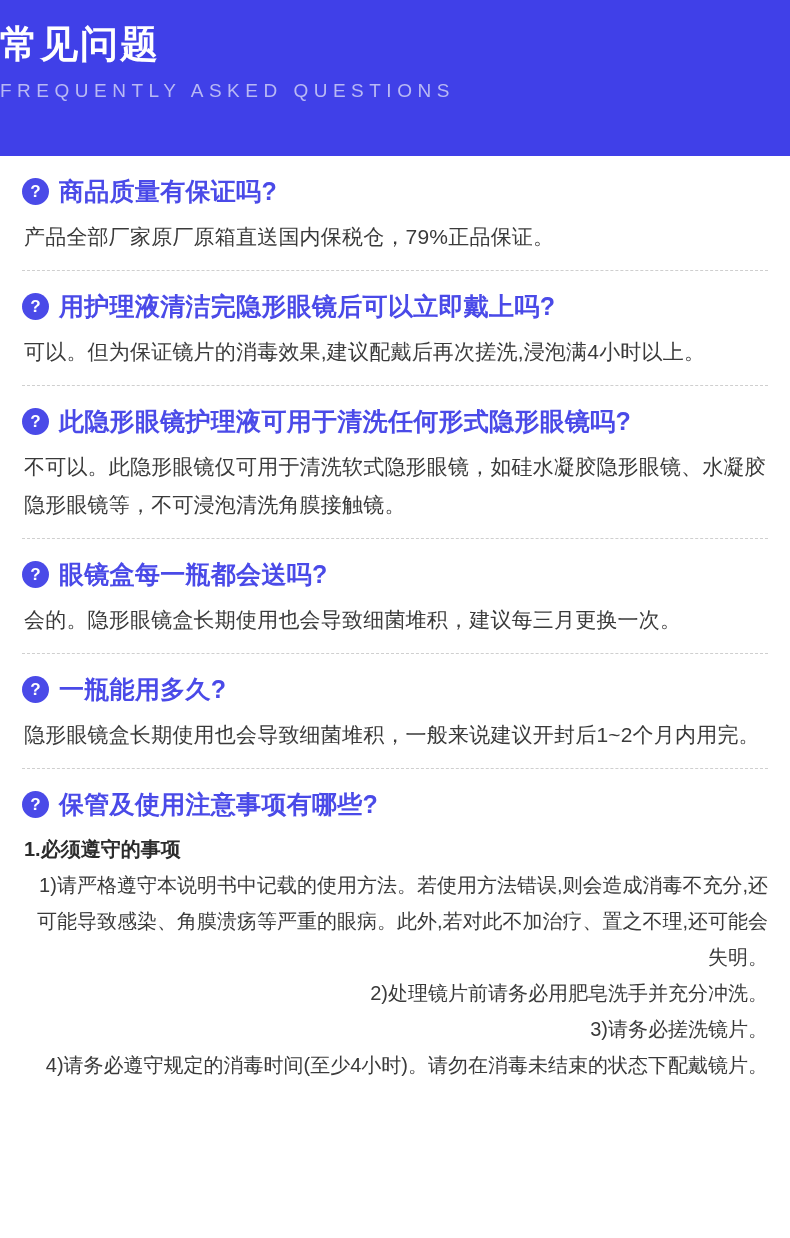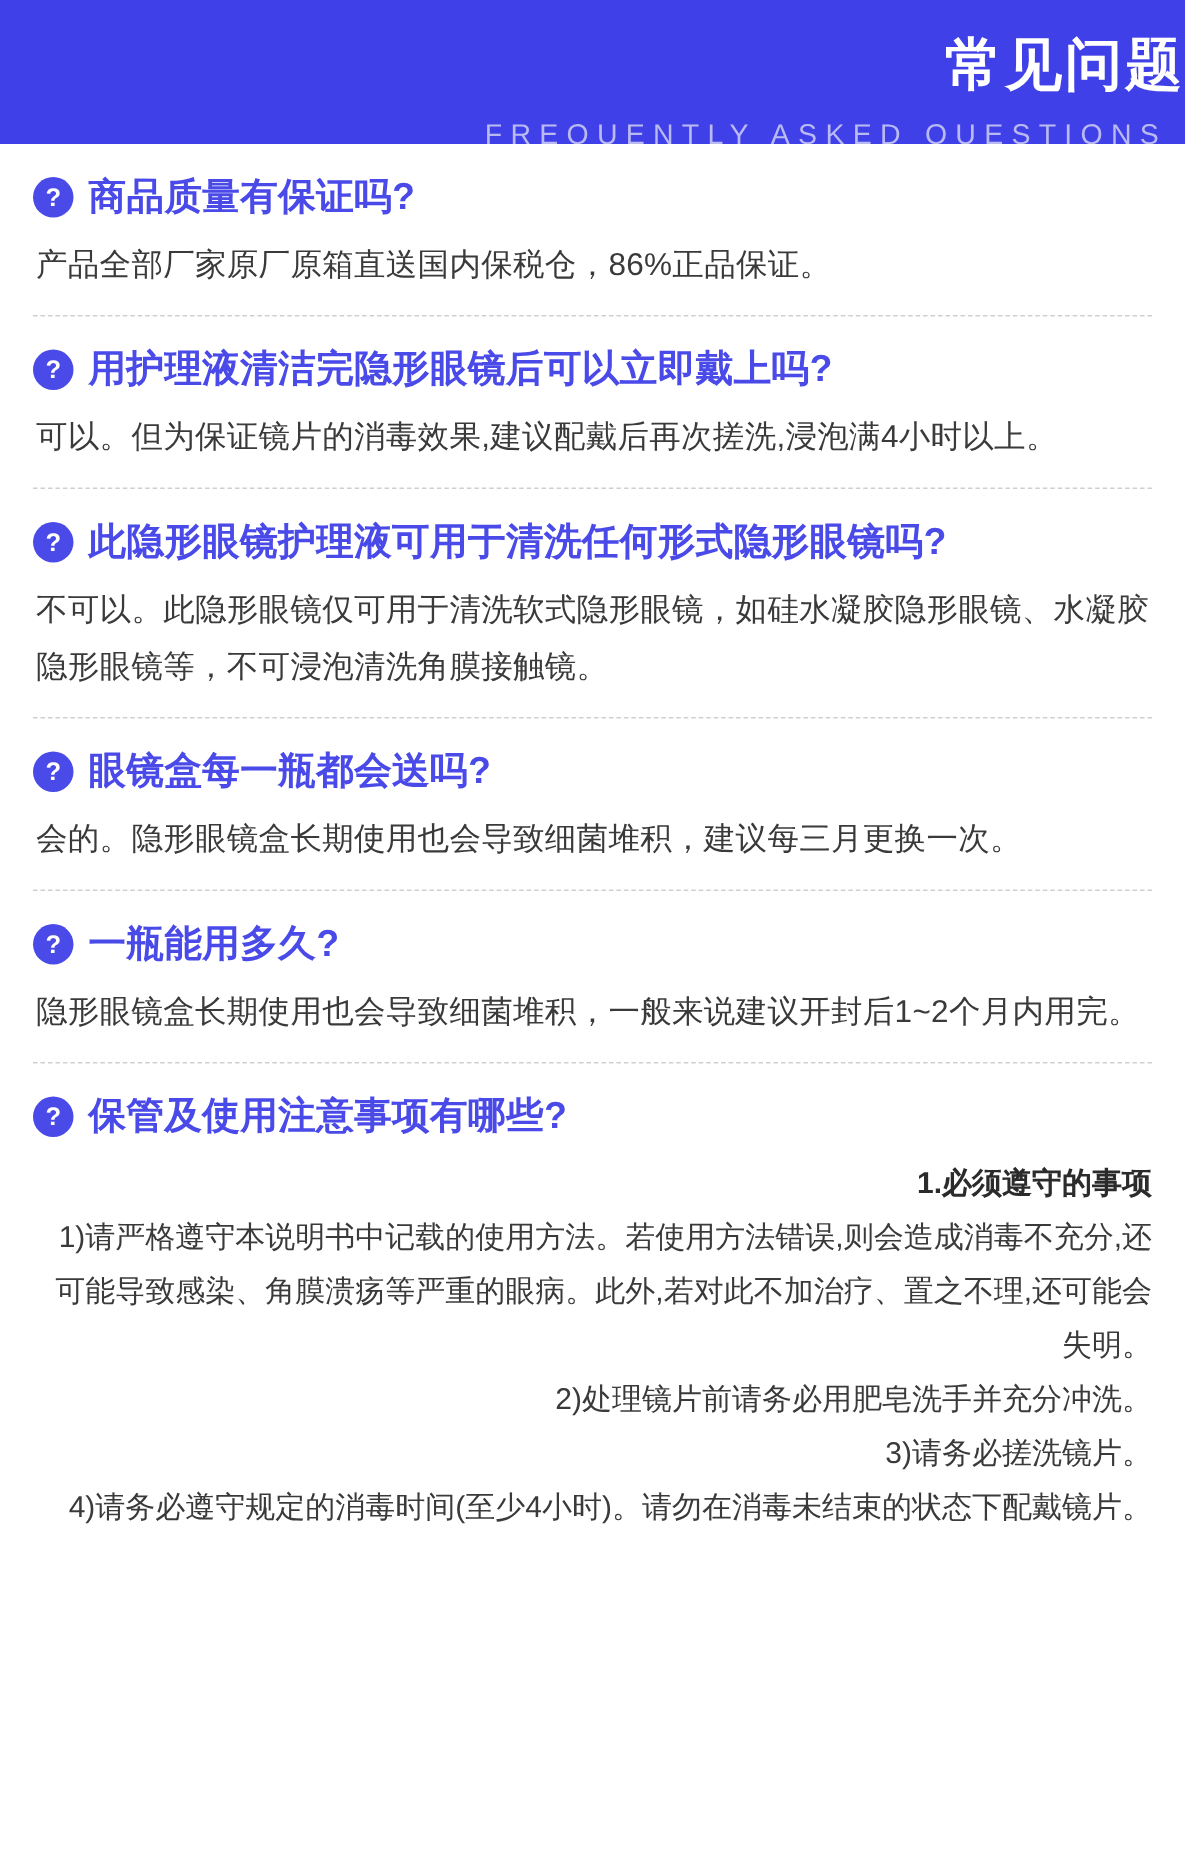--- a/index.html
+++ b/index.html
@@ -13,23 +13,23 @@
     background: #ffffff;
     font-family: "Liberation Sans", "DejaVu Sans", sans-serif;
     color: #333333;
     -webkit-font-smoothing: antialiased;
   }
 
   
   .faq-header {
     background: #4040e8;
     width: 100%;
-    height: 96px;
+    height: 156px;
     padding-top: 18px;
-    text-align: right;
+    text-align: left;
     overflow: hidden;
   }
   .faq-header .title-cn {
     color: #ffffff;
     font-size: 38px;
     font-weight: bold;
     letter-spacing: 2px;
     line-height: 52px;
     margin: 0;
   }
@@ -92,21 +92,20 @@
     padding-left: 2px;
   }
 
   .a-subtitle {
     color: #2b2b2b;
     font-size: 20px;
     font-weight: bold;
     line-height: 36px;
     padding-left: 2px;
     margin-top: 2px;
-    text-align: right;
   }
   .a-line {
     color: #3a3a3a;
     font-size: 20px;
     line-height: 36px;
     padding-left: 2px;
     text-align: right;
   }
 </style>
 </head>
@@ -117,21 +116,21 @@
   <div class="title-en">FREQUENTLY ASKED QUESTIONS</div>
 </div>
 
 <div class="faq-body">
 
   <div class="faq-item">
     <div class="q-row">
       <div class="q-badge">?</div>
       <div class="q-text">商品质量有保证吗?</div>
     </div>
-    <div class="a-text">产品全部厂家原厂原箱直送国内保税仓，86%正品保证。</div>
+    <div class="a-text">产品全部厂家原厂原箱直送国内保税仓，79%正品保证。</div>
   </div>
 
   <div class="faq-item">
     <div class="q-row">
       <div class="q-badge">?</div>
       <div class="q-text">用护理液清洁完隐形眼镜后可以立即戴上吗?</div>
     </div>
     <div class="a-text">可以。但为保证镜片的消毒效果,建议配戴后再次搓洗,浸泡满4小时以上。</div>
   </div>
 

